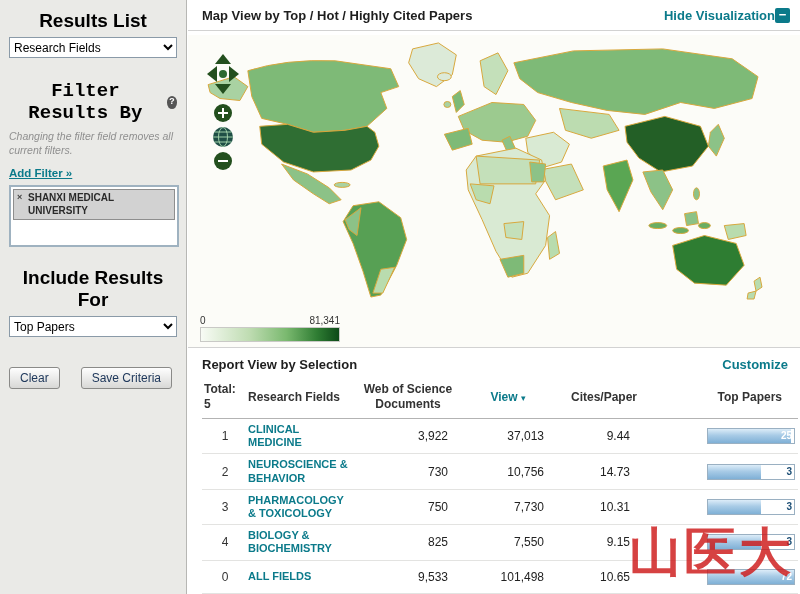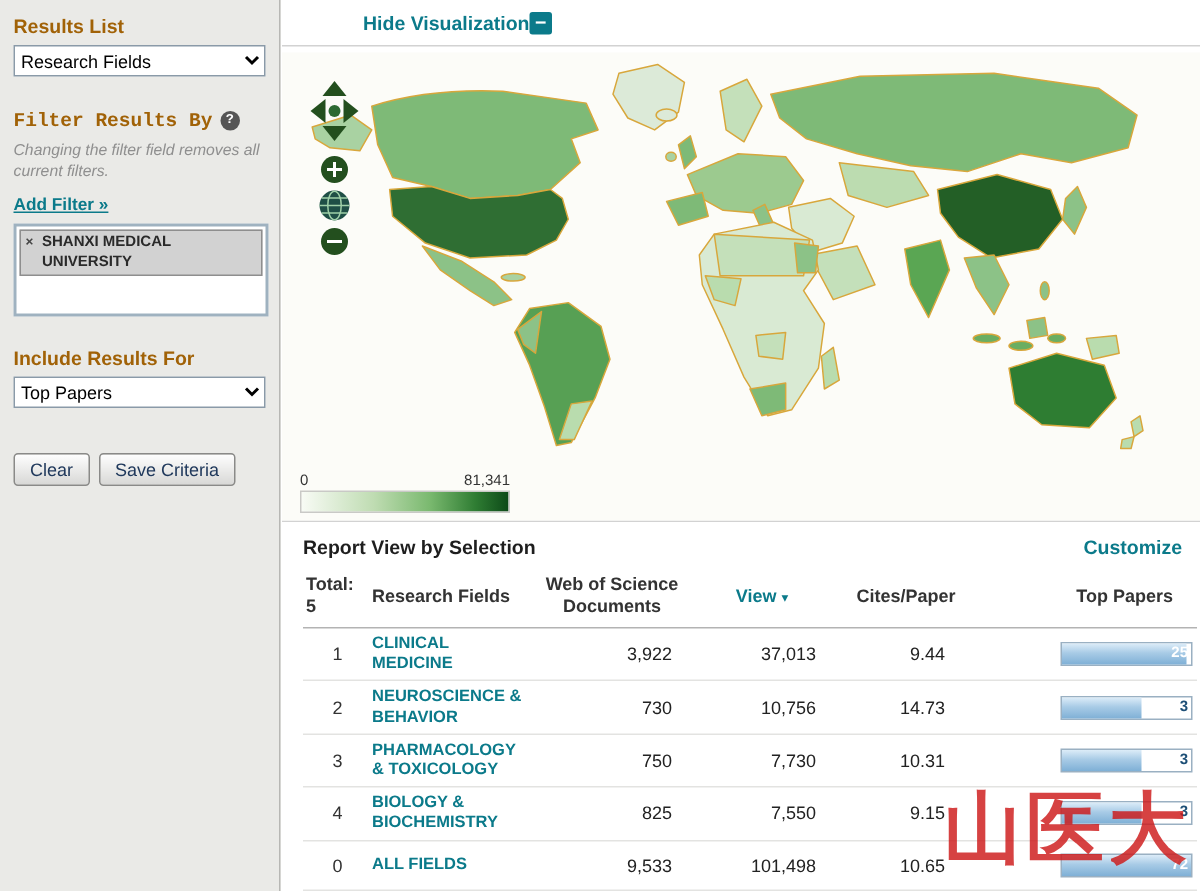--- a/index.html
+++ b/index.html
@@ -2,35 +2,35 @@
 <html><head>
 <meta charset="utf-8">
 <style>
   html,body{margin:0;padding:0;background:#fff;}
   .app{position:relative;width:800px;height:594px;overflow:hidden;
        font-family:"Liberation Sans","DejaVu Sans",sans-serif;color:#222;background:#fff;}
 
   
   .sidebar{position:absolute;left:0;top:0;bottom:0;width:187px;box-sizing:border-box;
            background:#eaeae7;border-right:1px solid #b7b7b4;padding:10px 9px;}
-  .sb-label{font-size:13px;font-weight:bold;color:#a16207;margin:0 0 5px;}
+  .sb-label{font-size:19px;font-weight:bold;color:#000000;margin:0 0 5px;text-align:center;}
   .sb-select{width:168px;height:21px;font-size:12px;border:1px solid #8a9aa8;background:#fff;
              font-family:inherit;}
   .filter-head{display:flex;align-items:center;gap:5px;margin-top:22px;font-family:Liberation Mono, monospace;}
   .help-icon{display:inline-block;width:13px;height:13px;border-radius:50%;background:#555;
              color:#fff;font-size:9px;font-weight:bold;text-align:center;line-height:13px;}
   .filter-note{font-size:10.5px;font-style:italic;color:#8f8f8f;margin:6px 0 6px;line-height:1.3;}
   .add-filter{font-size:11.5px;font-weight:bold;color:#0b7a8a;text-decoration:underline;cursor:pointer;}
   .filter-box{margin-top:4px;width:162px;height:54px;background:#fff;border:2px solid #9fb2c0;
               padding:2px;box-sizing:content-box;}
   .filter-item{position:relative;background:#d2d2d2;border:1px solid #8e8e8e;font-size:10px;
                font-weight:bold;color:#2a2a2a;line-height:1.25;padding:2px 3px 2px 14px;}
   .filter-x{position:absolute;left:3px;top:2px;font-size:9px;color:#444;cursor:pointer;}
   .include{margin-top:20px;}
-  .btn-row{margin-top:30px;display:flex;gap:6px;}
+  .btn-row{margin-top:30px;display:flex;gap:21px;}
   .btn{font-size:12px;color:#20395c;background:linear-gradient(#fefefe,#d8d8d6);
        border:1px solid #8a8a88;border-radius:3px;padding:3px 10px;cursor:pointer;
        font-family:inherit;}
 
   
   .main{position:absolute;left:188px;top:0;right:0;bottom:0;background:#fff;}
   .map-header{display:flex;justify-content:space-between;align-items:center;
               padding:8px 10px 7px 14px;border-bottom:1px solid #d2d2d2;}
   .map-title{font-size:13px;font-weight:bold;color:#1e1e1e;}
   .hide-link{display:flex;align-items:flex-end;gap:0;color:#0b7a8a;font-size:13px;
@@ -121,20 +121,21 @@
 
     <div class="btn-row">
       <button class="btn">Clear</button>
       <button class="btn">Save Criteria</button>
     </div>
   </aside>
 
   <main class="main">
 
     <div class="map-header">
+      <span class="map-title">Map View by Top / Hot / Highly Cited Papers</span>
       <span class="hide-link">
         <span>Hide Visualization</span>
         <span class="hide-icon">−</span>
       </span>
     </div>
 
     <div class="map-wrap">
 
       <svg class="world-svg" width="596" height="268" viewBox="0 0 600 270">
         <g stroke="#d8a73c" stroke-width="1" stroke-linejoin="round">

